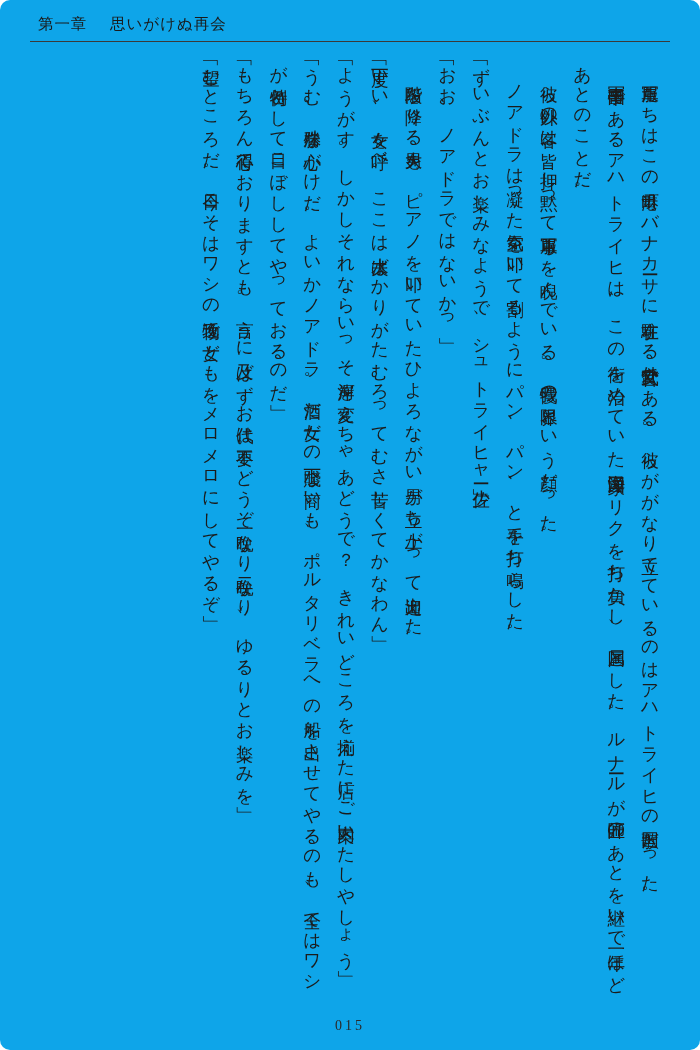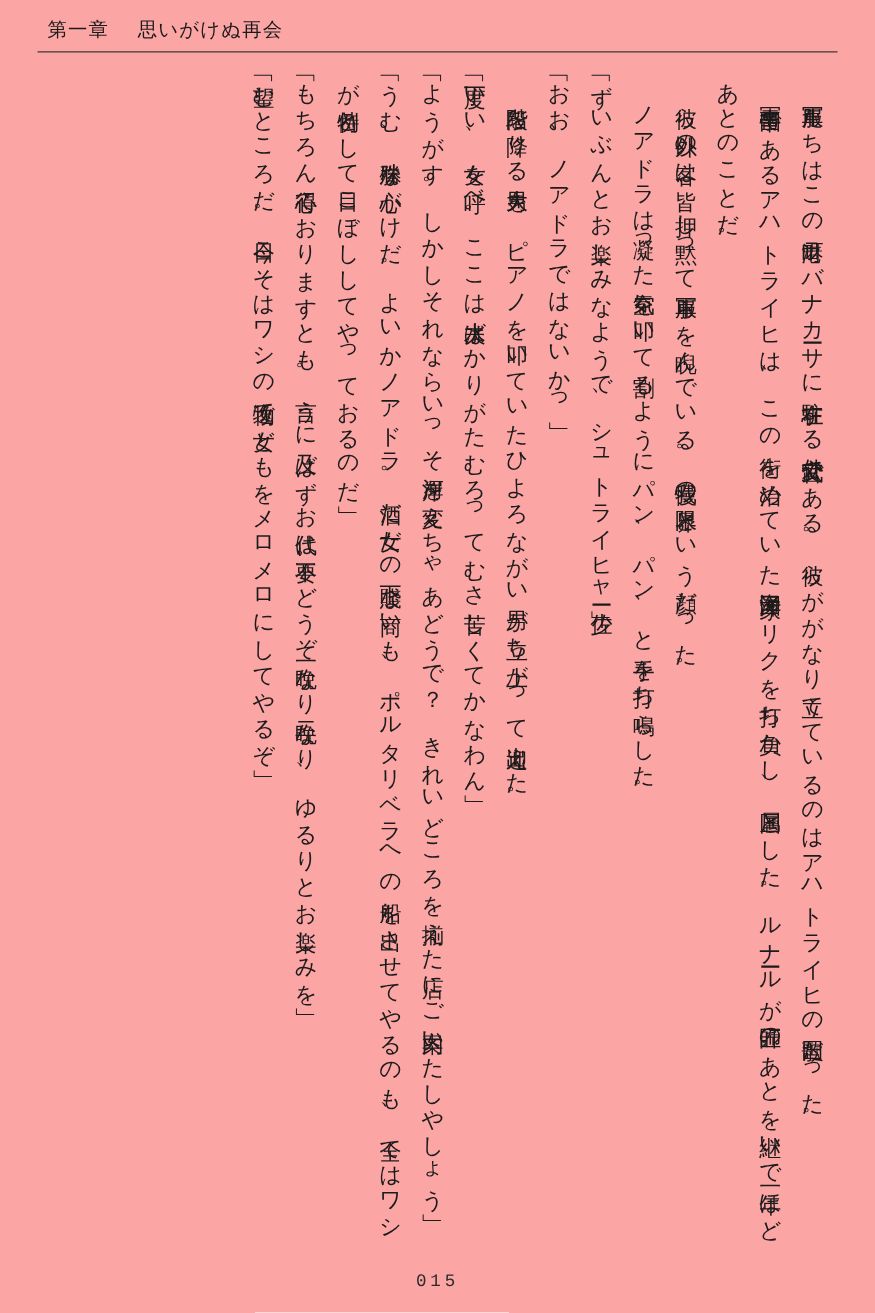--- a/index.html
+++ b/index.html
@@ -11,21 +11,22 @@
     width: 700px;
     height: 1050px;
     font-family: "Liberation Serif", "DejaVu Serif", serif;
     color: #1c1c1c;
     position: relative;
     overflow: hidden;
   }
   .page {
     position: absolute;
     inset: 0;
-    background: #fca5a5;
+    background: #0ea5e9;
+    border-radius: 10px;
   }
   
   .header {
     position: absolute;
     top: 14px;
     left: 38px;
     font-size: 15.5px;
     letter-spacing: 0.06em;
     color: #1a1a1a;
     white-space: nowrap;
@@ -67,21 +68,21 @@
   }
   .folio {
     position: absolute;
     bottom: 16px;
     left: 0;
     width: 700px;
     text-align: center;
     font-size: 14px;
     letter-spacing: 0.22em;
     color: #2a2a2a;
-    font-family: Liberation Mono, monospace;
+    font-family: Liberation Serif, serif;
   }
 </style>
 </head>
 <body>
 
 <div class="page">
 
   <div class="header">
     <span class="chap">第一章</span>
     <span>思いがけぬ再会</span>

